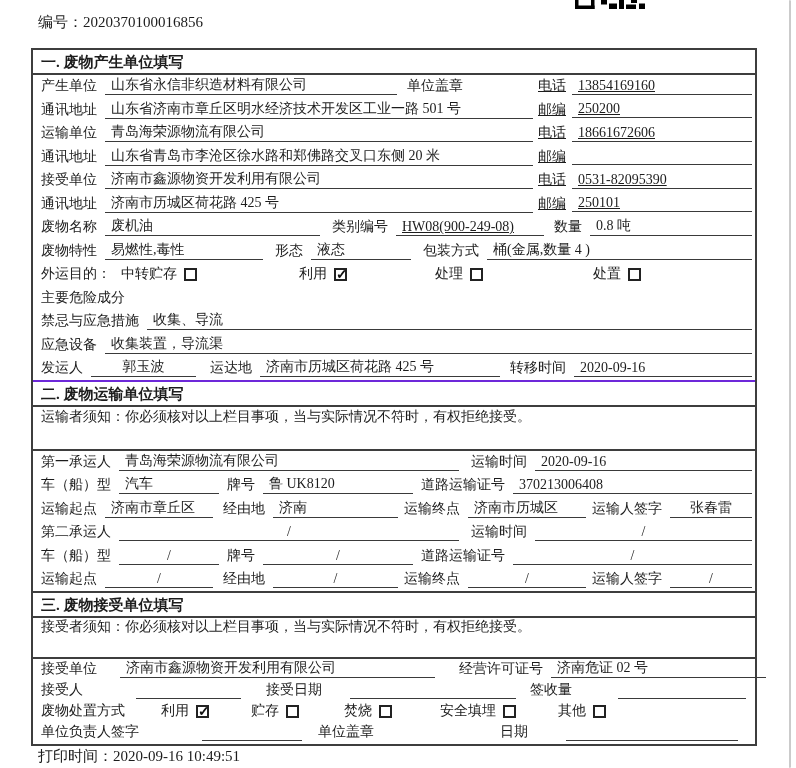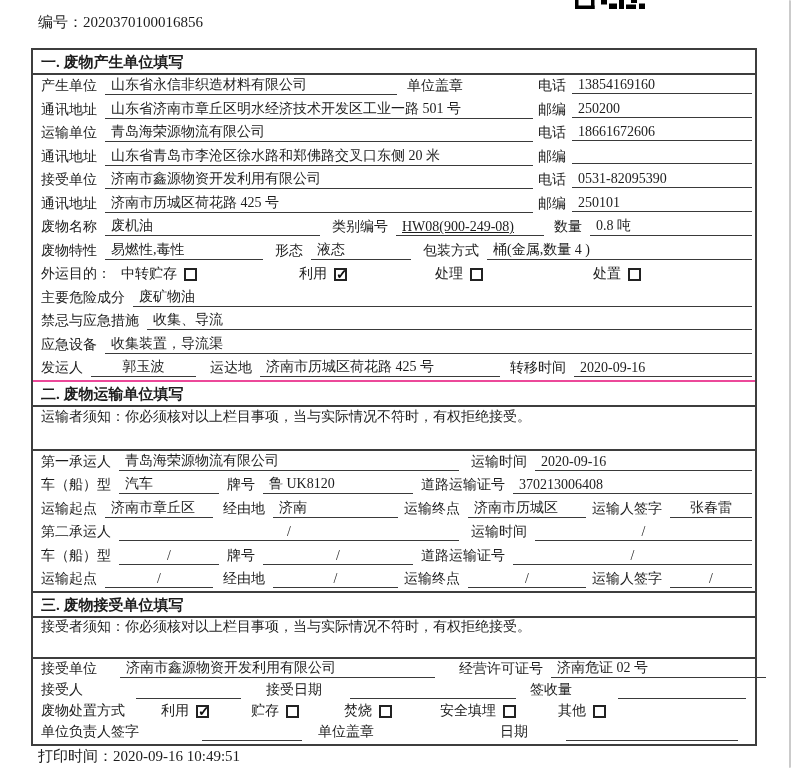--- a/index.html
+++ b/index.html
@@ -16,34 +16,34 @@
   .title  { position:absolute; left:90px; right:10px; top:4px; text-align:center;
             font-size:23px; font-weight:bold; letter-spacing:1px; }
   .qr-frag { position:absolute; left:575px; top:0; width:72px; height:10px; }
   .page-edge { position:absolute; left:789px; top:0; width:2px; height:768px; background:#cbcbcb; }
 
   
   .tbl { position:absolute; left:31px; top:48px; width:726px; height:698px;
          border:2px solid #3e3e3e; display:flex; flex-direction:column; background:#fff; }
   .sec { display:flex; flex-direction:column; }
   .sec-1 { height:332px; }
-  .sec-2 { height:212px; border-top:2px solid #ec4899; }
+  .sec-2 { height:212px; border-top:2px solid #6d28d9; }
   .sec-3 { flex:1; border-top:2px solid #3e3e3e; }
   .sec-h { flex:none; height:25px; font-size:15px; font-weight:bold;
            padding:3px 0 0 8px; border-bottom:2px solid #3e3e3e; }
 
   .row { flex:1; display:flex; align-items:flex-end; padding:0 3px 3px 8px;
          font-size:14px; white-space:nowrap; }
   .row.notice { border-bottom:2px solid #3e3e3e; align-items:center; padding-bottom:21px; }
 
   .lbl { margin-right:8px; flex:none; }
   .u { border-bottom:1px solid #3a3a3a; padding:0 2px 0 6px; min-height:16px; flex:none; }
   .u.ctr { text-align:center; padding:0; }
   .grow { flex:1 1 auto; }
-  .rgroup { margin-left:auto; width:214px; display:flex; align-items:flex-start; flex:none; }
+  .rgroup { margin-left:auto; width:214px; display:flex; align-items:center; flex:none;text-decoration:underline; }
   .rgroup .lbl { margin-right:6px; }
   .rgroup .u { flex:1 1 auto; }
 
   
   .cb { display:inline-block; width:13px; height:13px; border:2px solid #222;
         margin-left:7px; vertical-align:-2px; position:relative; background:#fff; }
   .cb.checked::after { content:"\2713"; position:absolute; left:0px; top:-4px;
         font-size:14px; font-weight:bold; color:#111; }
   .opt { display:inline-flex; align-items:center; flex:none; }
 
@@ -187,21 +187,20 @@
           <span class="cb"></span>
         </span>
         <span class="opt" style="margin-left:110px;">
           <span>处置</span>
           <span class="cb"></span>
         </span>
       </div>
 
       <div class="row">
         <span class="lbl">主要危险成分</span>
-        <span class="u grow">废矿物油</span>
       </div>
 
       <div class="row">
         <span class="lbl">禁忌与应急措施</span>
         <span class="u grow">收集、导流</span>
       </div>
 
       <div class="row">
         <span class="lbl">应急设备</span>
         <span class="u grow">收集装置，导流渠</span>

